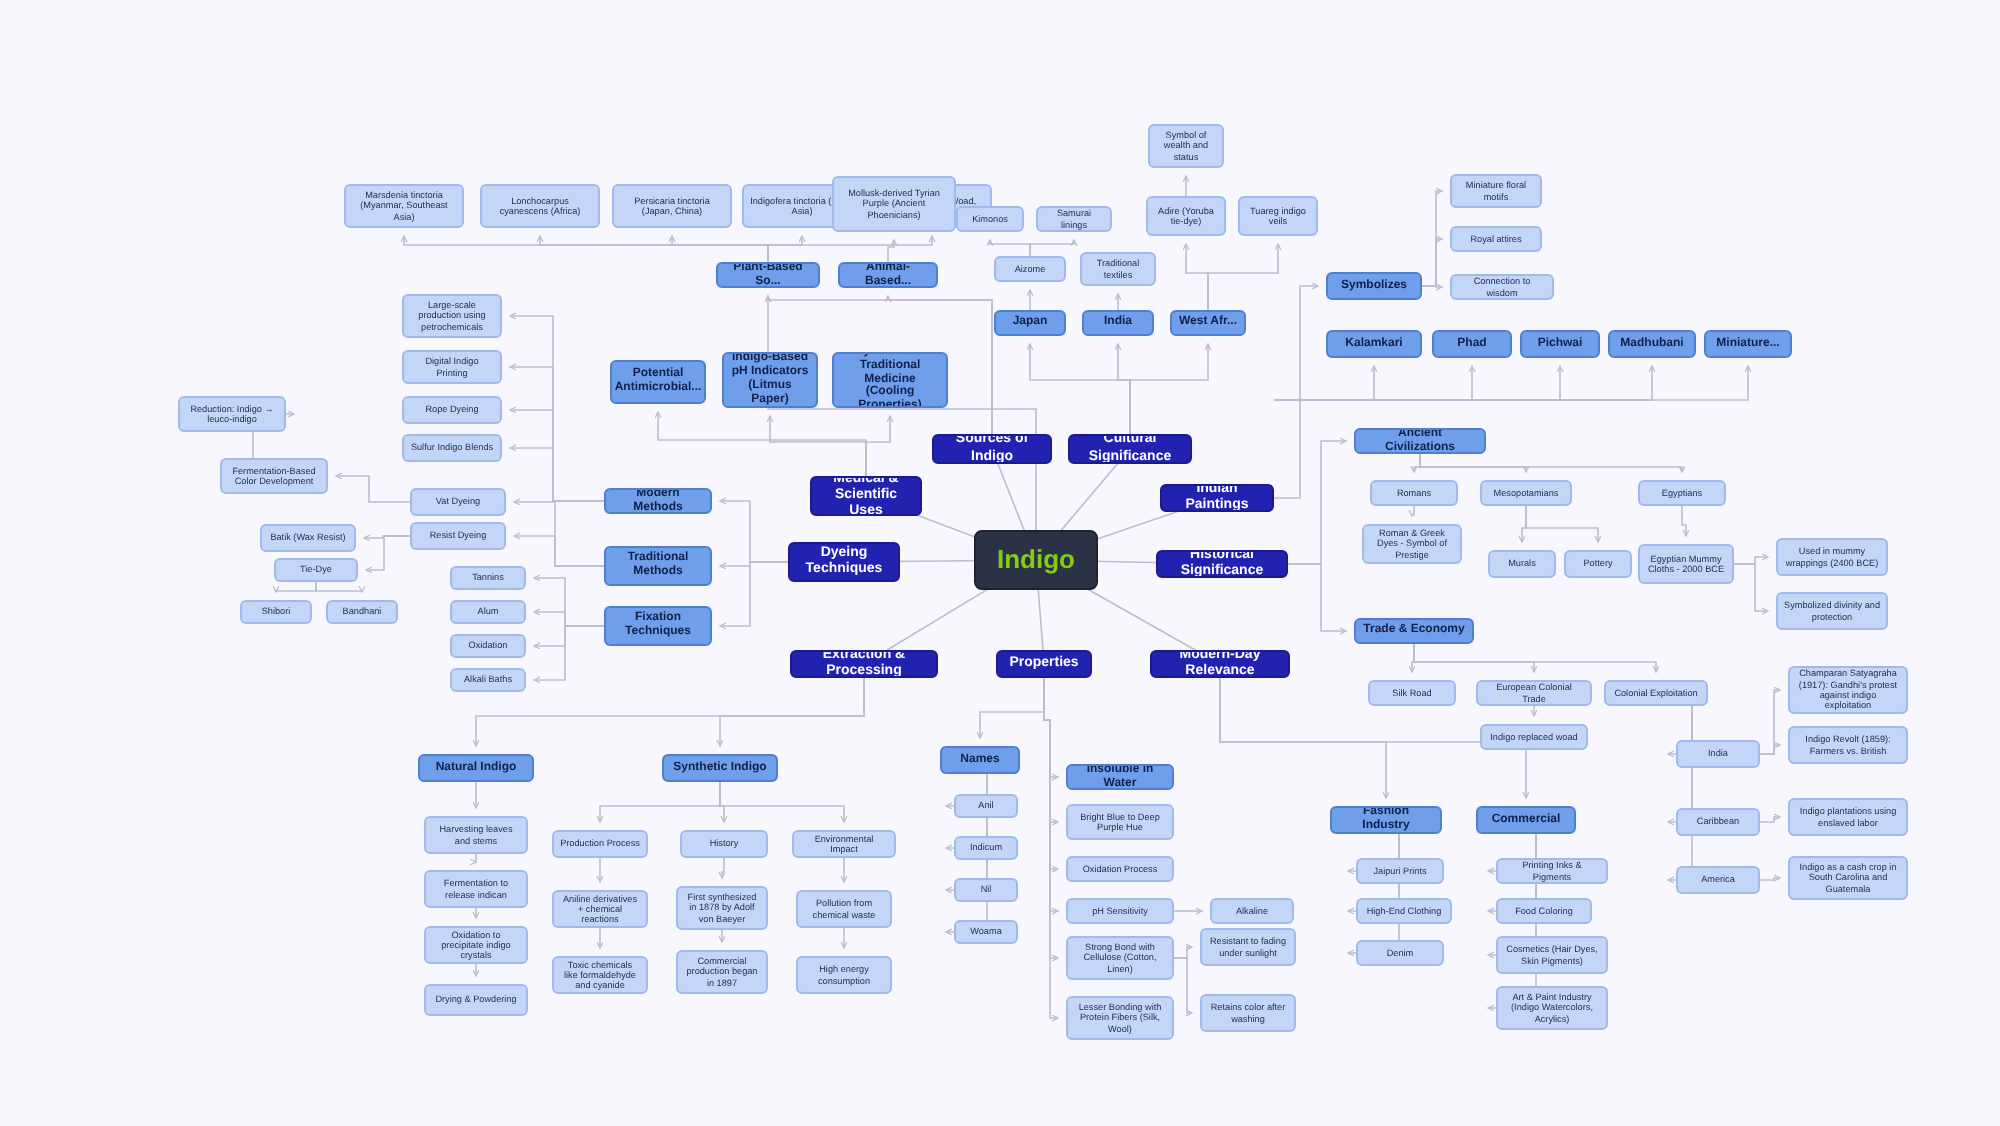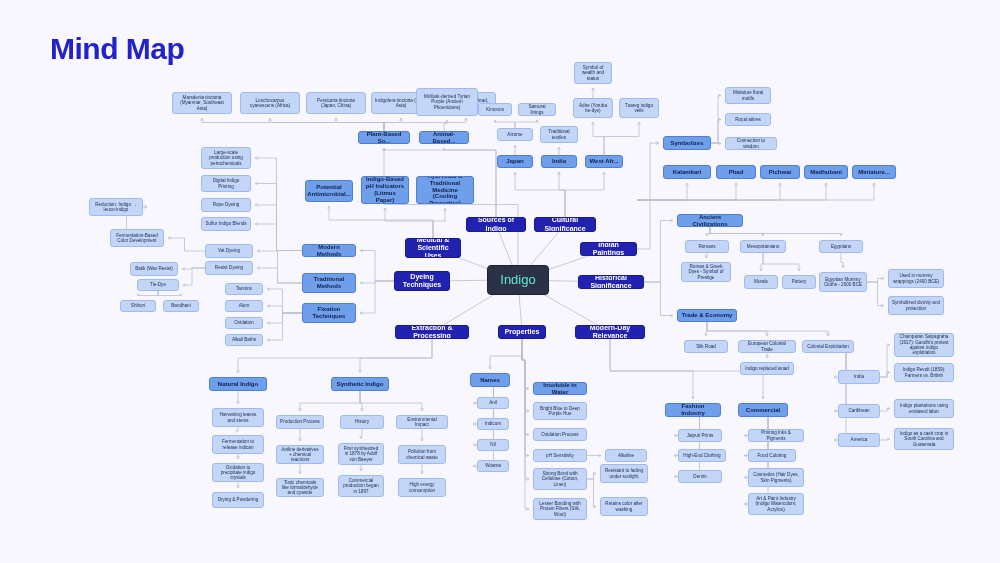--- a/index.html
+++ b/index.html
@@ -22,22 +22,22 @@
     position:absolute;
     border-radius:3px;
     display:flex; align-items:center; justify-content:center;
     text-align:center;
     line-height:1.15;
     padding:2px 3px;
     overflow:hidden;
   }
   
   .lvl-root {
-    background:#2b3245; color:#5eead4;
-    font-size:13px; font-weight:normal;
+    background:#2b3245; color:#84cc16;
+    font-size:13px; font-weight:bold;
     border:1px solid #1d2333;
     border-radius:4px;
   }
   .lvl-1 {
     background:#2222b0; color:#ffffff;
     font-size:7px; font-weight:bold;
     border:1px solid #1a1a8c;
   }
   .lvl-2 {
     background:#6f9eea; color:#10204a;
@@ -47,21 +47,20 @@
   .lvl-4 {
     background:#c3d6f8; color:#1b2b50;
     font-size:4.6px; font-weight:normal;
     border:1px solid #9fbbec;
   }
 </style>
 </head>
 <body>
 
 <div id="canvas">
-  <div id="title">Mind Map</div>
   <svg class="edges" id="edge-layer">
       <defs>
         <marker id="ah" markerWidth="5" markerHeight="5" refX="4" refY="2" orient="auto">
           <path d="M0,0 L4,2 L0,4" fill="none" stroke="#b9bfcf" stroke-width="0.8"></path>
         </marker>
       </defs>
       <path d="M518,280 L496,224.5" fill="none" stroke="#b9bfcf" stroke-width="0.8" marker-end="url(#ah)"></path>
       <path d="M518,280 L565,224.5" fill="none" stroke="#b9bfcf" stroke-width="0.8" marker-end="url(#ah)"></path>
       <path d="M518,280 L608.5,249" fill="none" stroke="#b9bfcf" stroke-width="0.8" marker-end="url(#ah)"></path>
       <path d="M518,280 L611,282" fill="none" stroke="#b9bfcf" stroke-width="0.8" marker-end="url(#ah)"></path>

